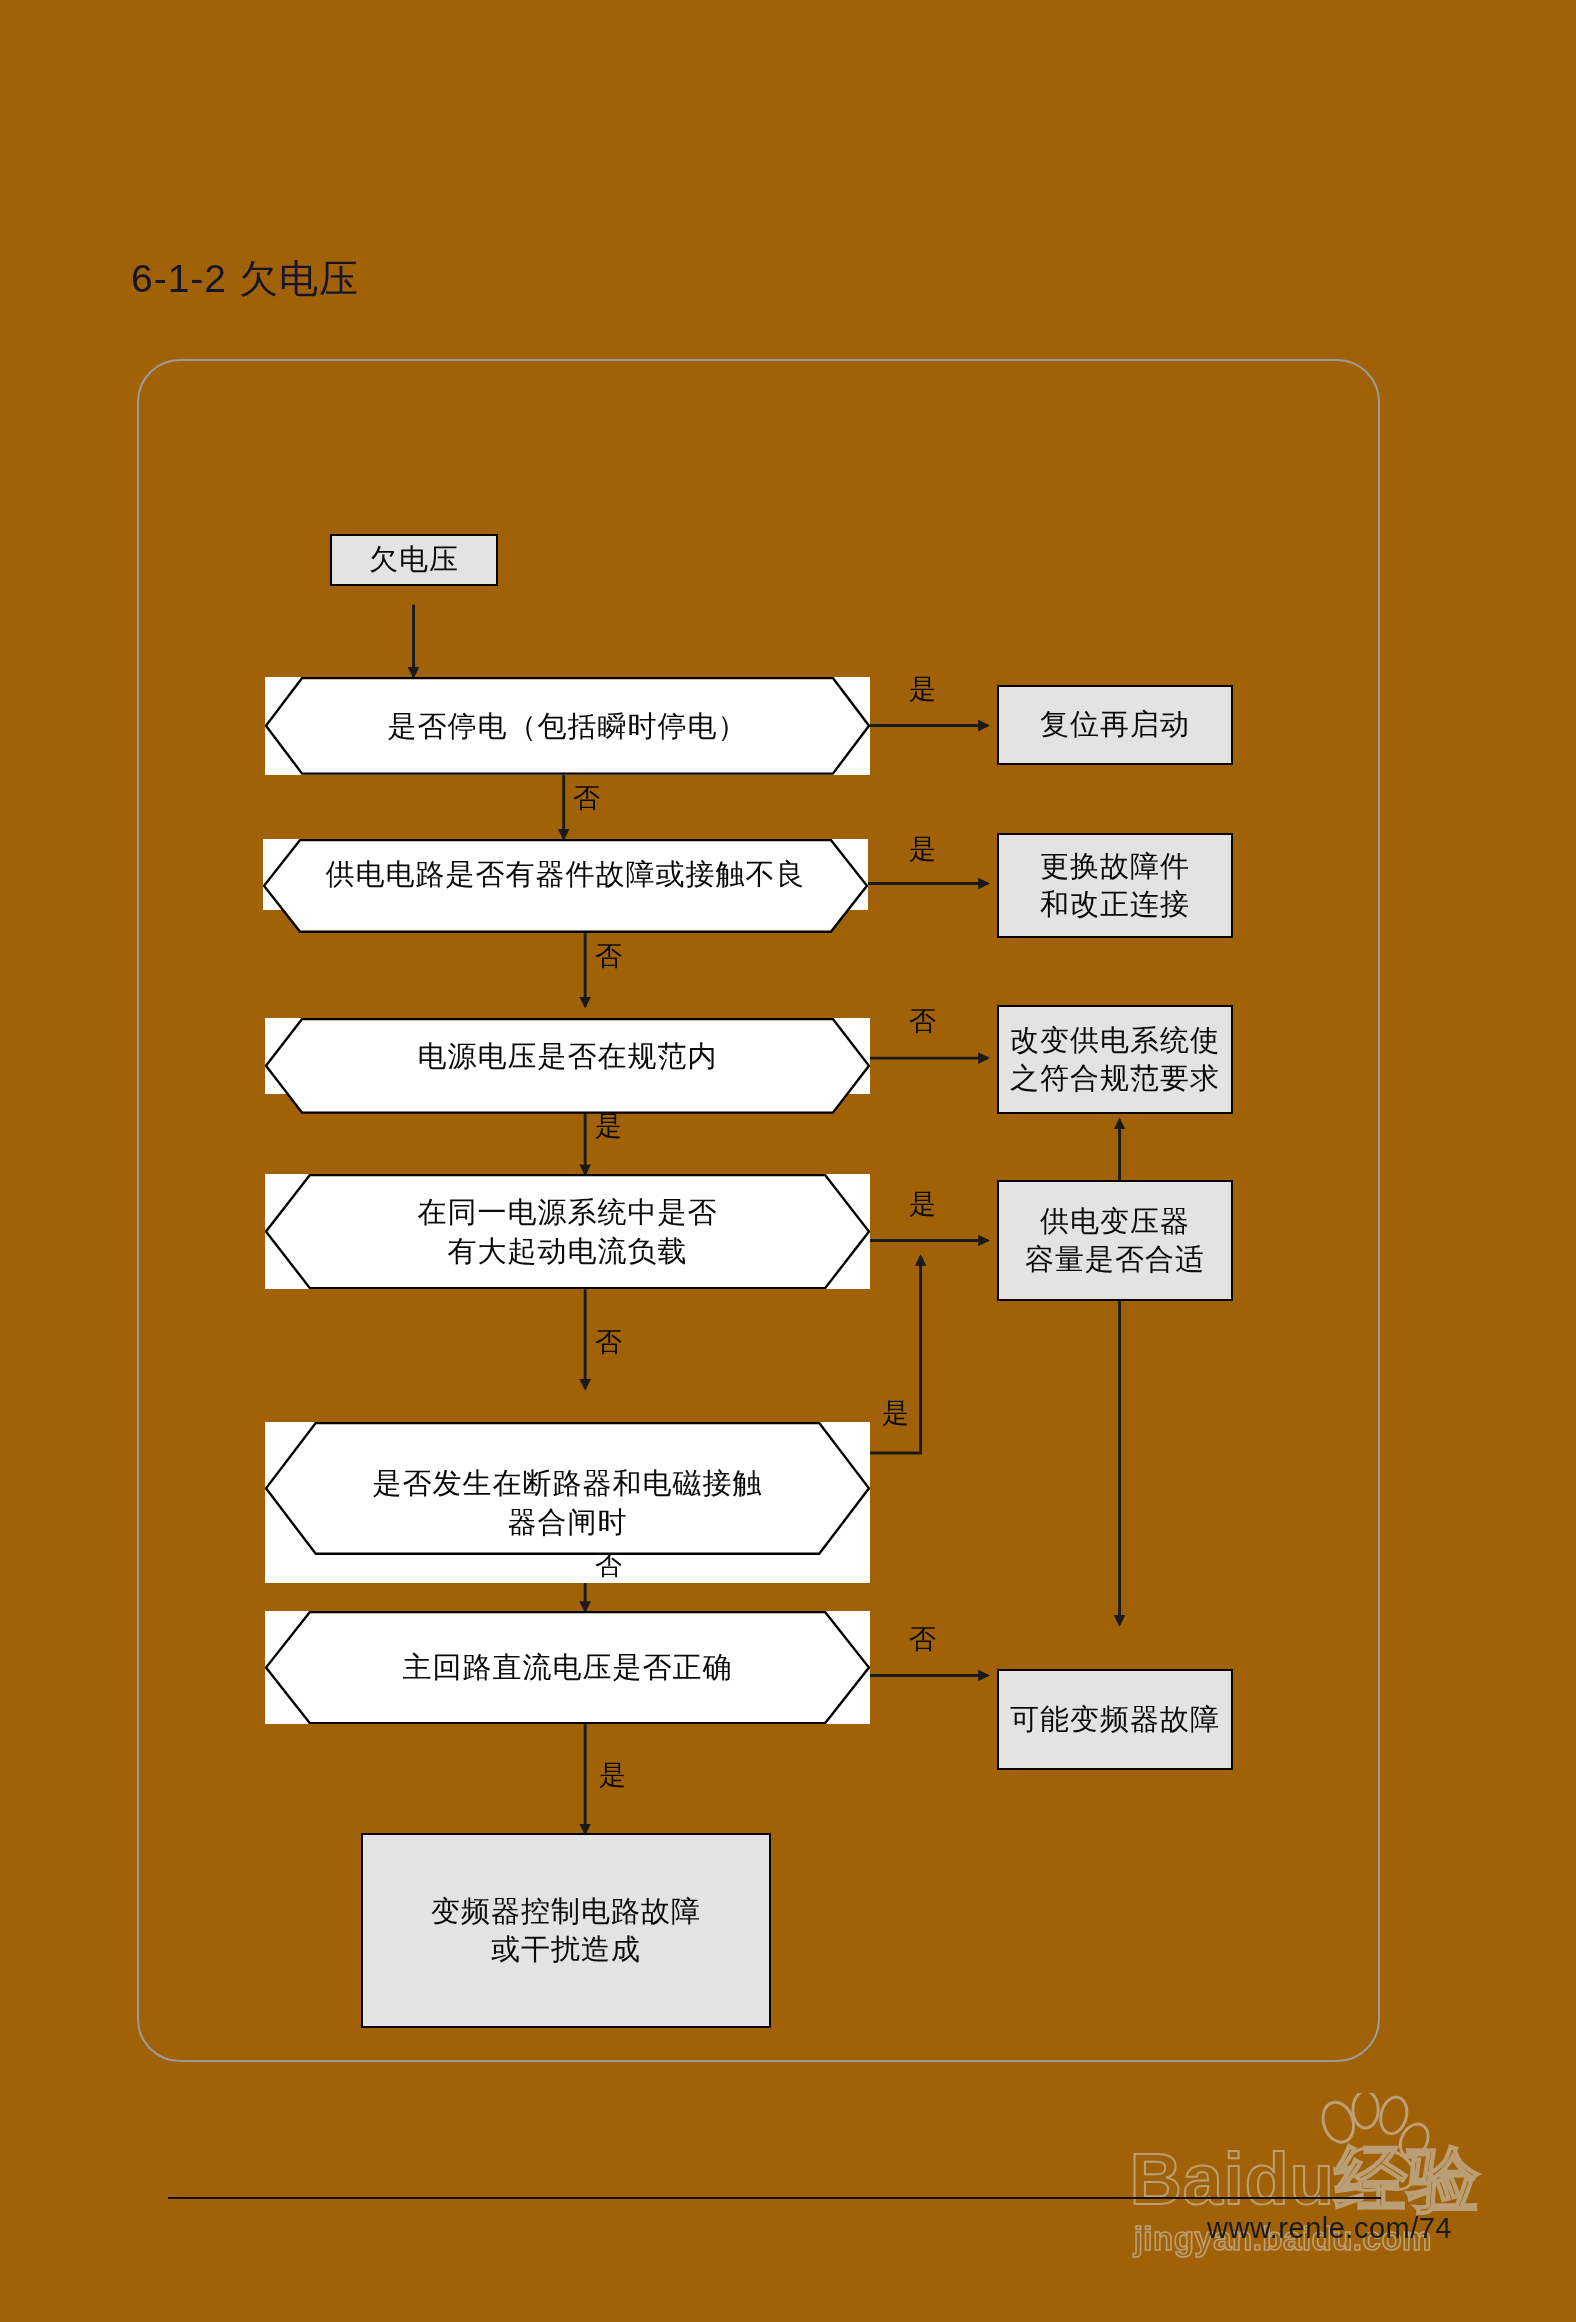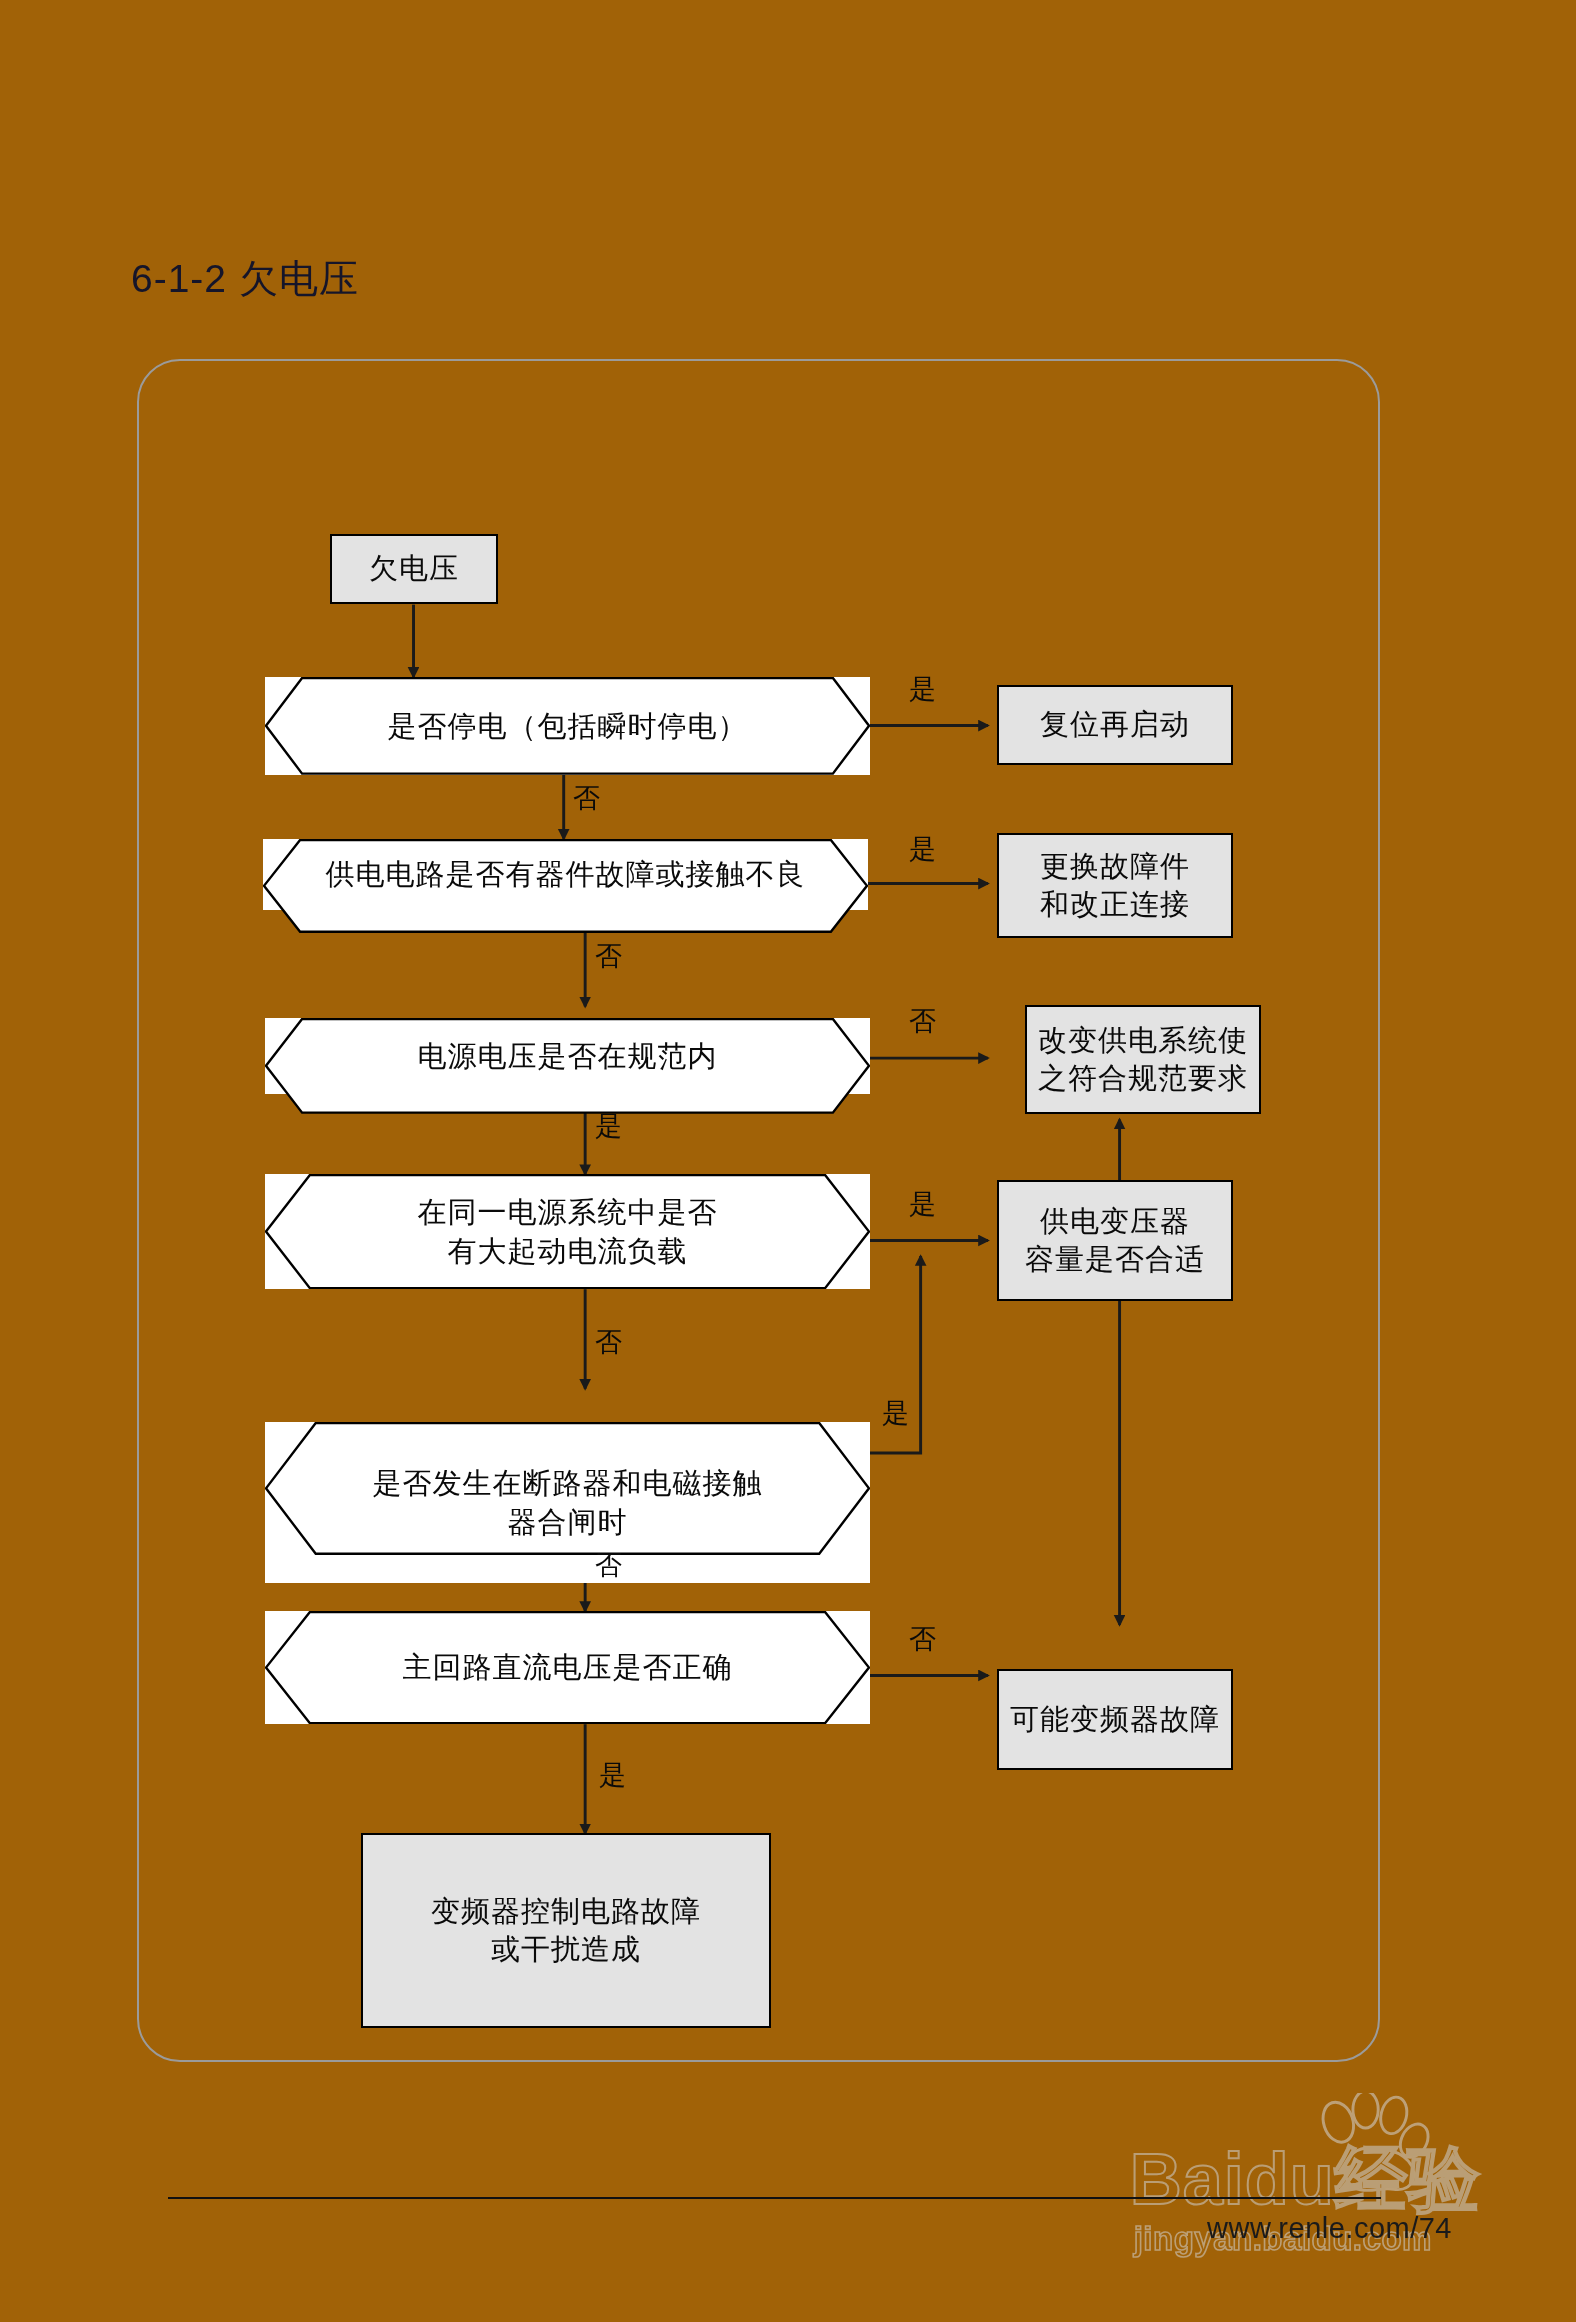--- a/index.html
+++ b/index.html
@@ -115,21 +115,21 @@
       <path d="M886,1718 L1013,1718" marker-end="url(#ah)"></path>
 
       <path d="M600,1768 L600,1880" marker-end="url(#ah)"></path>
 
       <path d="M1148,1210 L1148,1148" marker-end="url(#ah)"></path>
 
       <path d="M1148,1334 L1148,1666" marker-end="url(#ah)"></path>
     </g>
   </svg>
 
-  <div class="node proc start" style="left:330px;top:534px;width:168px;height:70px;">
+  <div class="node proc start" style="left:330px;top:534px;width:168px;height:52px;">
     <span class="ptxt">欠电压</span>
   </div>
 
   <div class="node hex" style="left:265px;top:677px;width:605px;height:98px;">
     <svg class="hexbg" viewBox="0 0 620 100" preserveAspectRatio="none">
       <polygon points="38,1 582,1 619,50 582,99 38,99 1,50" fill="#ffffff" stroke="#000" stroke-width="2.4" vector-effect="non-scaling-stroke"></polygon>
     </svg>
     <span class="hextxt">是否停电（包括瞬时停电）</span>
   </div>
 
@@ -149,21 +149,21 @@
 和改正连接</span>
   </div>
 
   <div class="node hex" style="left:265px;top:1018px;width:605px;height:76px;">
     <svg class="hexbg" viewBox="0 0 620 98" preserveAspectRatio="none">
       <polygon points="38,1 582,1 619,49 582,97 38,97 1,49" fill="#ffffff" stroke="#000" stroke-width="2.4" vector-effect="non-scaling-stroke"></polygon>
     </svg>
     <span class="hextxt">电源电压是否在规范内</span>
   </div>
 
-  <div class="node proc" style="left:997px;top:1005px;width:236px;height:109px;margin-left:28px;">
+  <div class="node proc" style="left:997px;top:1005px;width:236px;height:109px;">
     <span class="ptxt">改变供电系统使
 之符合规范要求</span>
   </div>
 
   <div class="node hex" style="left:265px;top:1174px;width:605px;height:115px;">
     <svg class="hexbg" viewBox="0 0 620 118" preserveAspectRatio="none">
       <polygon points="46,1 574,1 619,59 574,117 46,117 1,59" fill="#ffffff" stroke="#000" stroke-width="2.4" vector-effect="non-scaling-stroke"></polygon>
     </svg>
     <span class="hextxt">在同一电源系统中是否
 有大起动电流负载</span>

